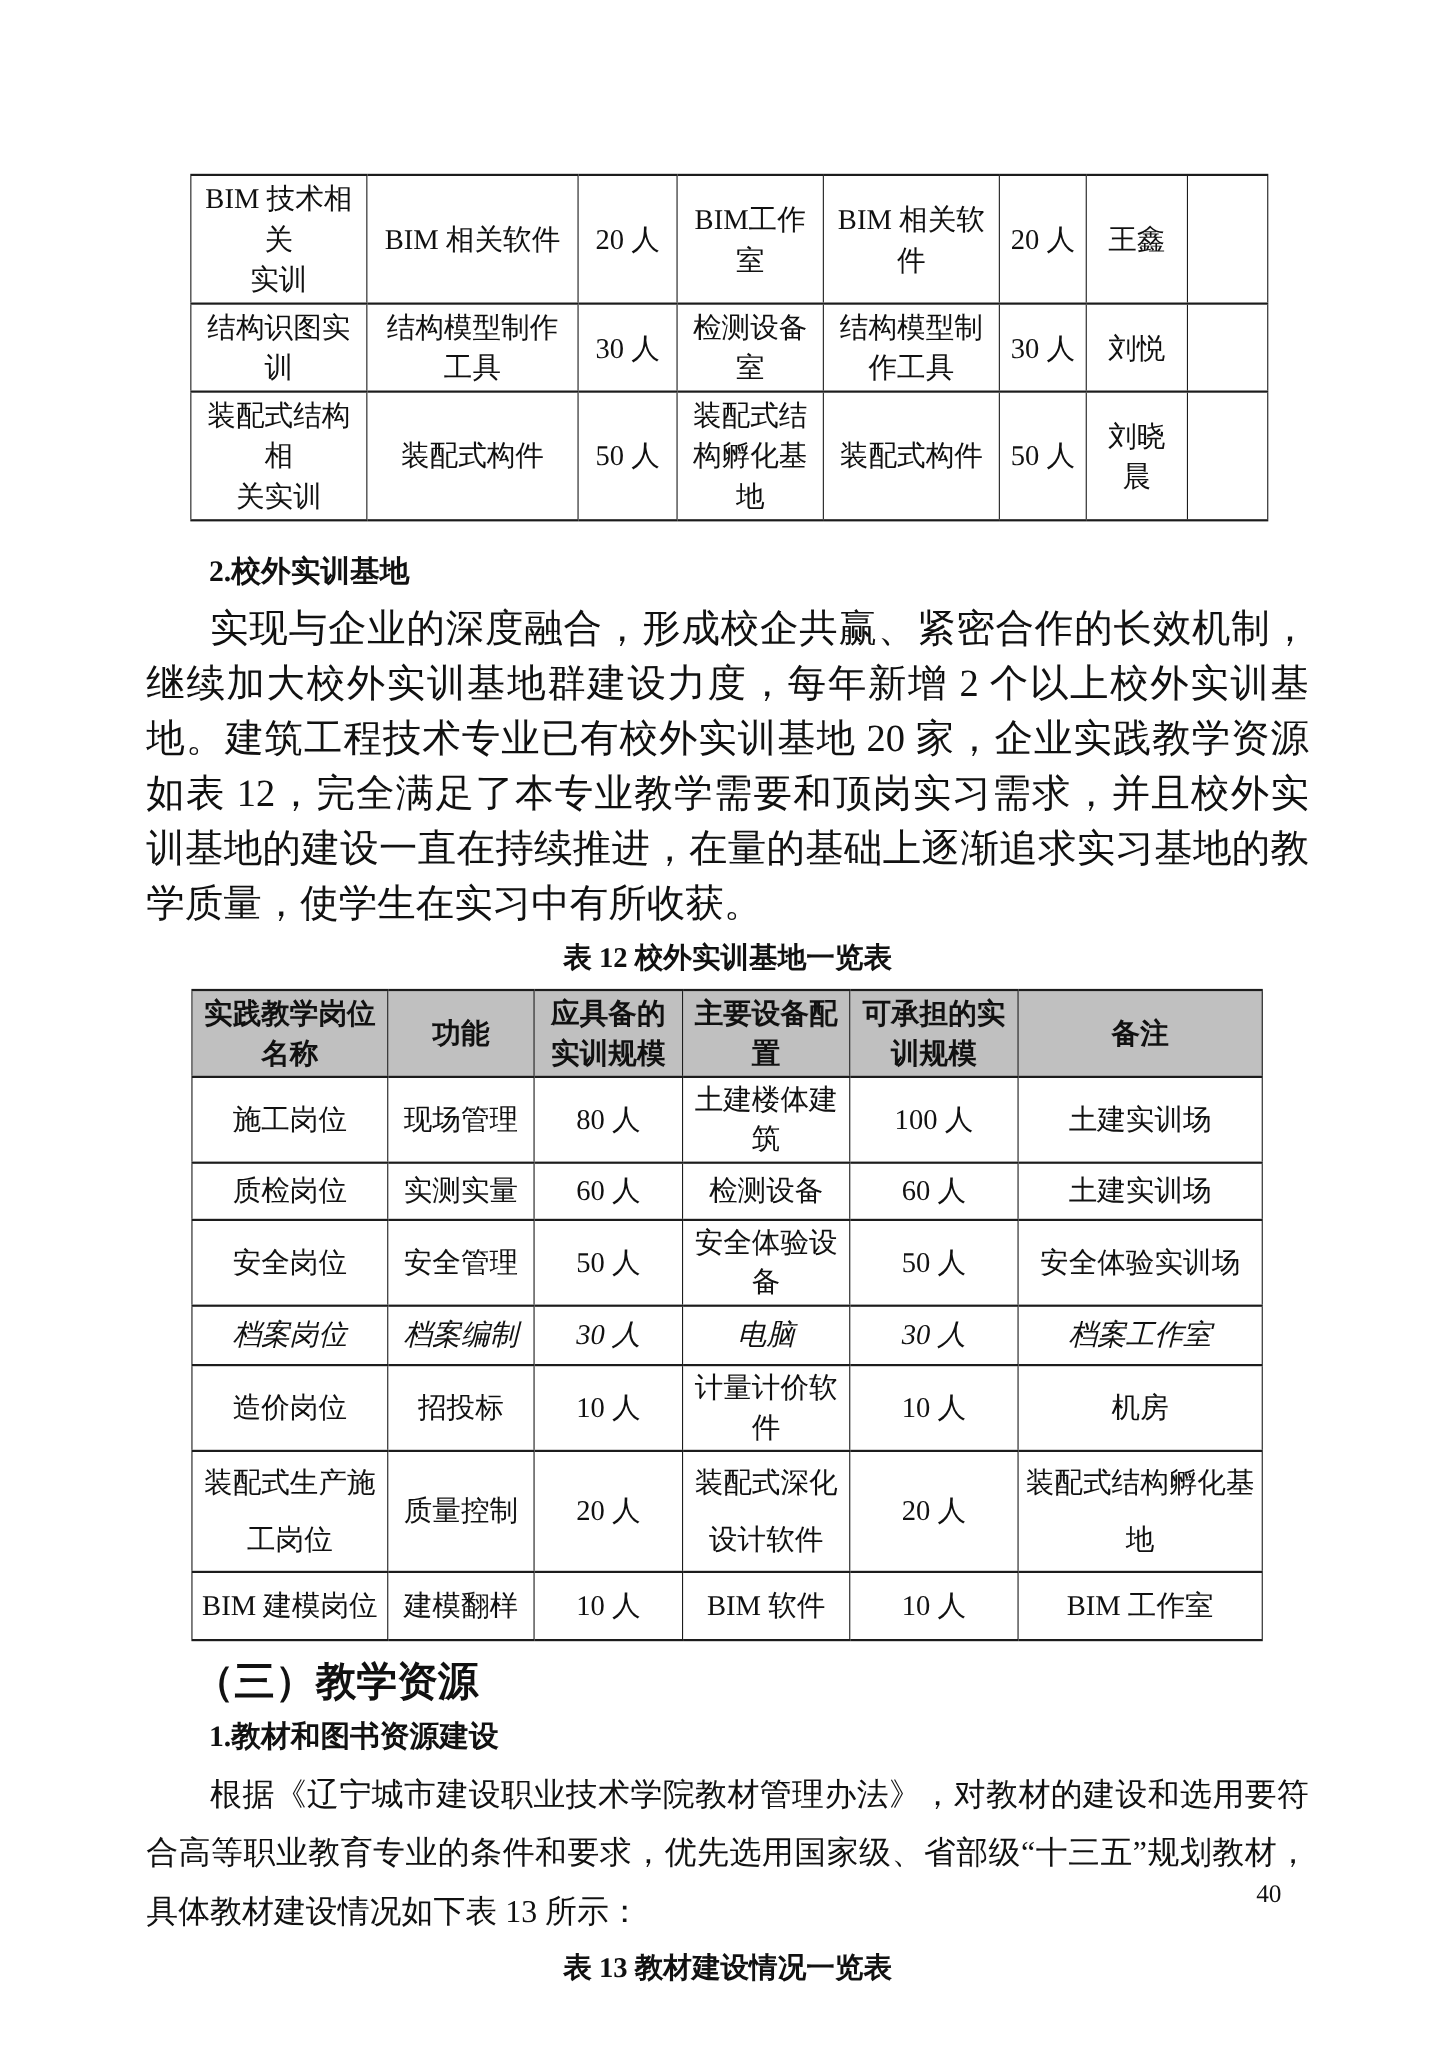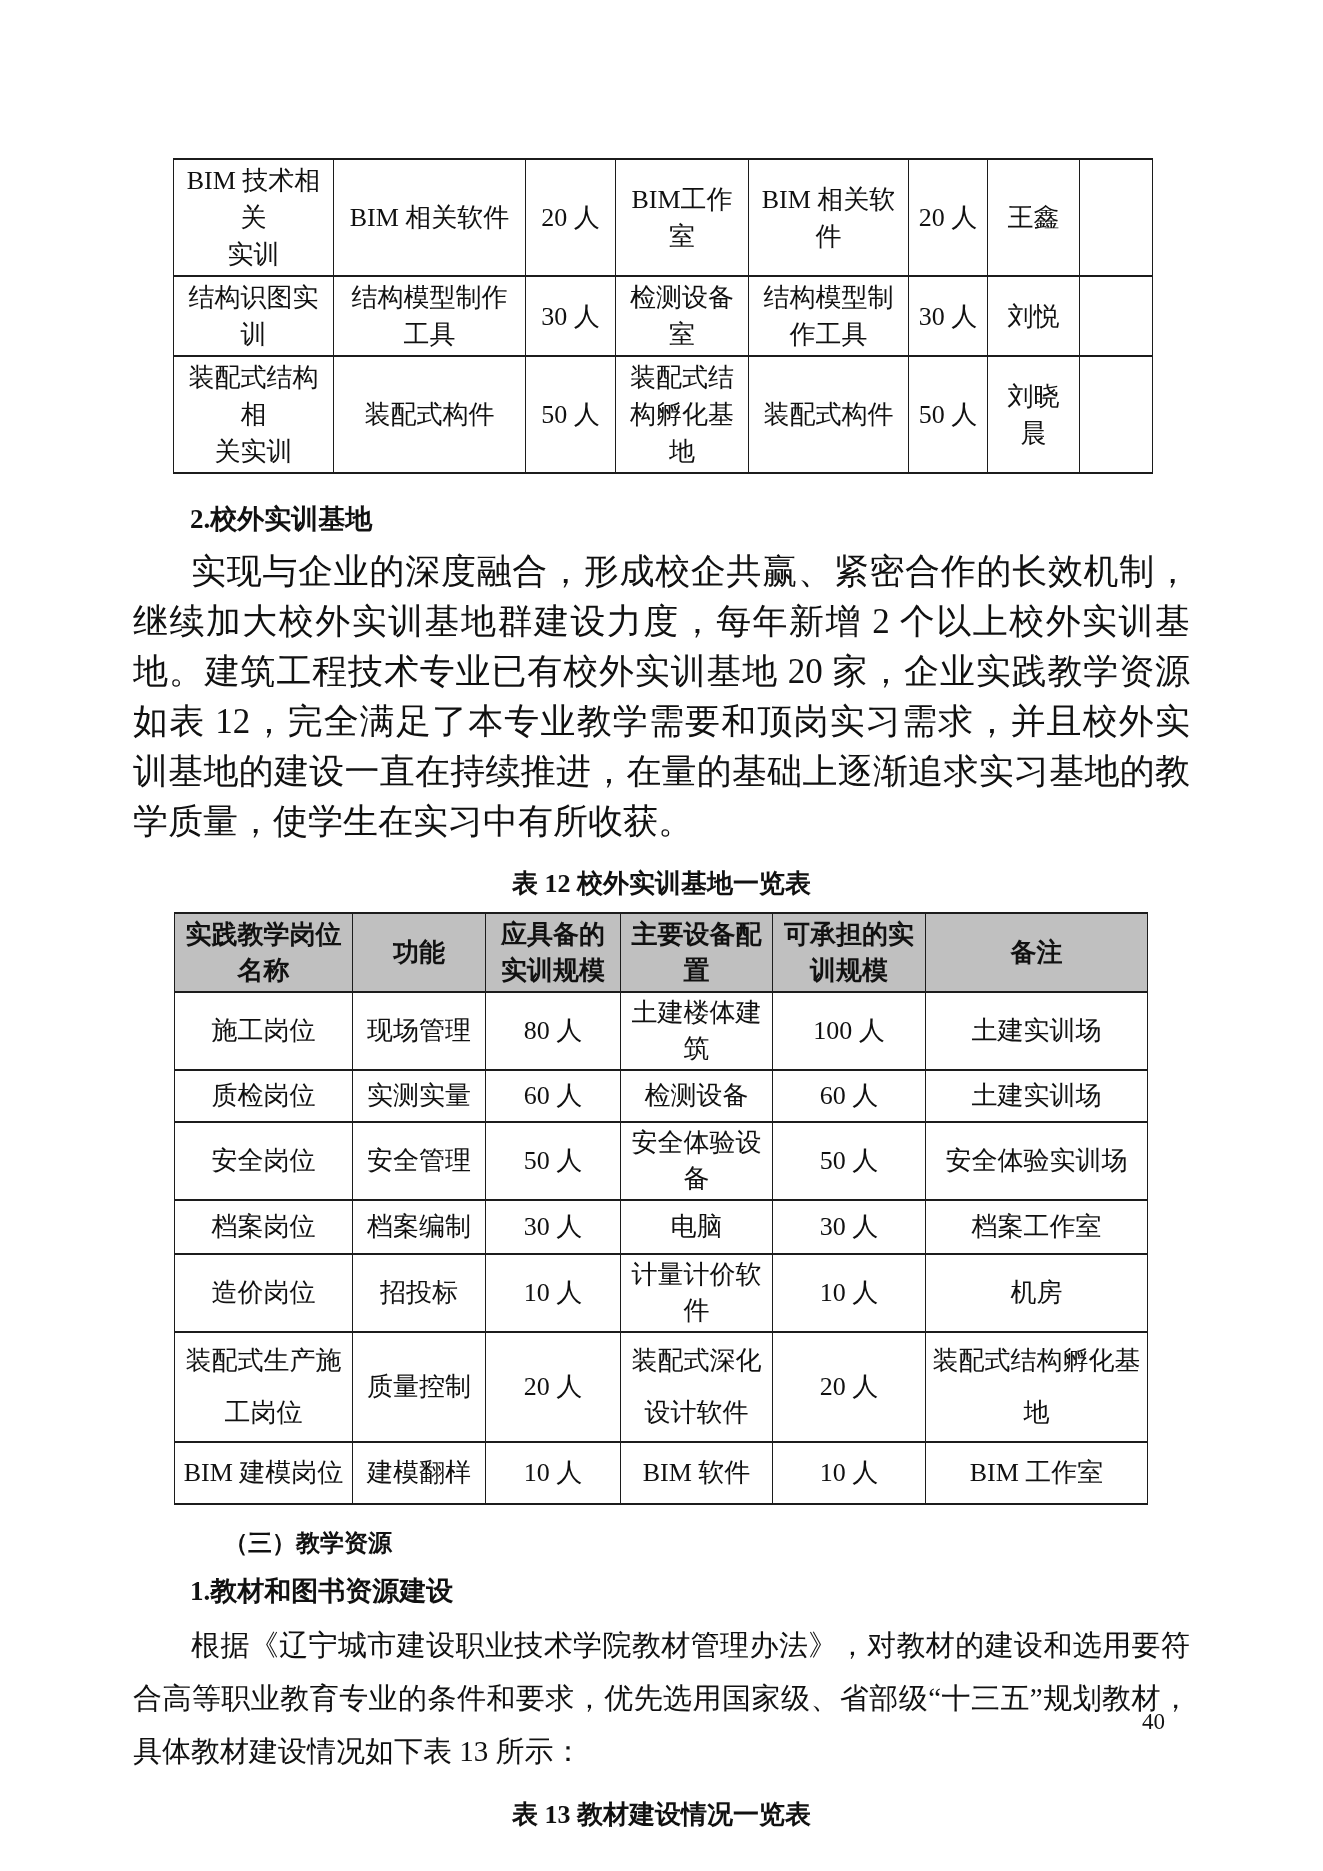--- a/index.html
+++ b/index.html
@@ -23,34 +23,34 @@
 
   
   .top-table{width:979px;margin-left:40px;font-size:26px;line-height:37px;}
   .top-table tr:nth-child(1){height:77px;}
   .top-table tr:nth-child(2){height:73px;}
   .top-table tr:nth-child(3){height:100px;}
 
   
   .h-sub{margin:18px 0 0 57px;font-size:27px;font-weight:bold;line-height:55px;}
   .body-para{margin:0;font-size:35px;line-height:50px;text-align:justify;text-indent:58px;}
-  .caption{margin-top:17px;text-align:center;font-weight:bold;font-size:26px;line-height:40px;}
+  .caption{margin-top:4px;text-align:center;font-weight:bold;font-size:26px;line-height:40px;}
 
   
   .table12{width:973px;margin-left:41px;margin-top:8px;font-size:26px;line-height:36px;padding-left:36px;}
   .table12 thead th{background:#c0c0c0;font-weight:bold;height:73px;}
   .table12 tbody tr:nth-child(1){height:62px;}
   .table12 tbody tr:nth-child(2){height:52px;}
   .table12 tbody tr:nth-child(3){height:57px;}
-  .table12 tbody tr:nth-child(4){height:54px;}
+  .table12 tbody tr:nth-child(4){height:54px;font-style:italic;}
   .table12 tbody tr:nth-child(5){height:57px;}
   .table12 tbody tr:nth-child(6){height:106px;line-height:52px;}
   .table12 tbody tr:nth-child(7){height:62px;}
 
-  .h-section{margin:16px 0 0 91px;font-size:24px;font-weight:bold;line-height:44px;}
+  .h-section{margin:16px 0 0 43px;font-size:37px;font-weight:bold;line-height:44px;}
   .h-sub2{margin:4px 0 0 57px;font-size:27px;font-weight:bold;line-height:44px;}
   .body-para2{margin:6px 0 0 0;font-size:29px;line-height:53px;text-align:justify;text-indent:58px;}
 
   .page-number{position:absolute;left:1142px;top:1708px;font-size:23px;line-height:28px;}
 </style>
 </head>
 <body>
 
 <div class="content">
 

